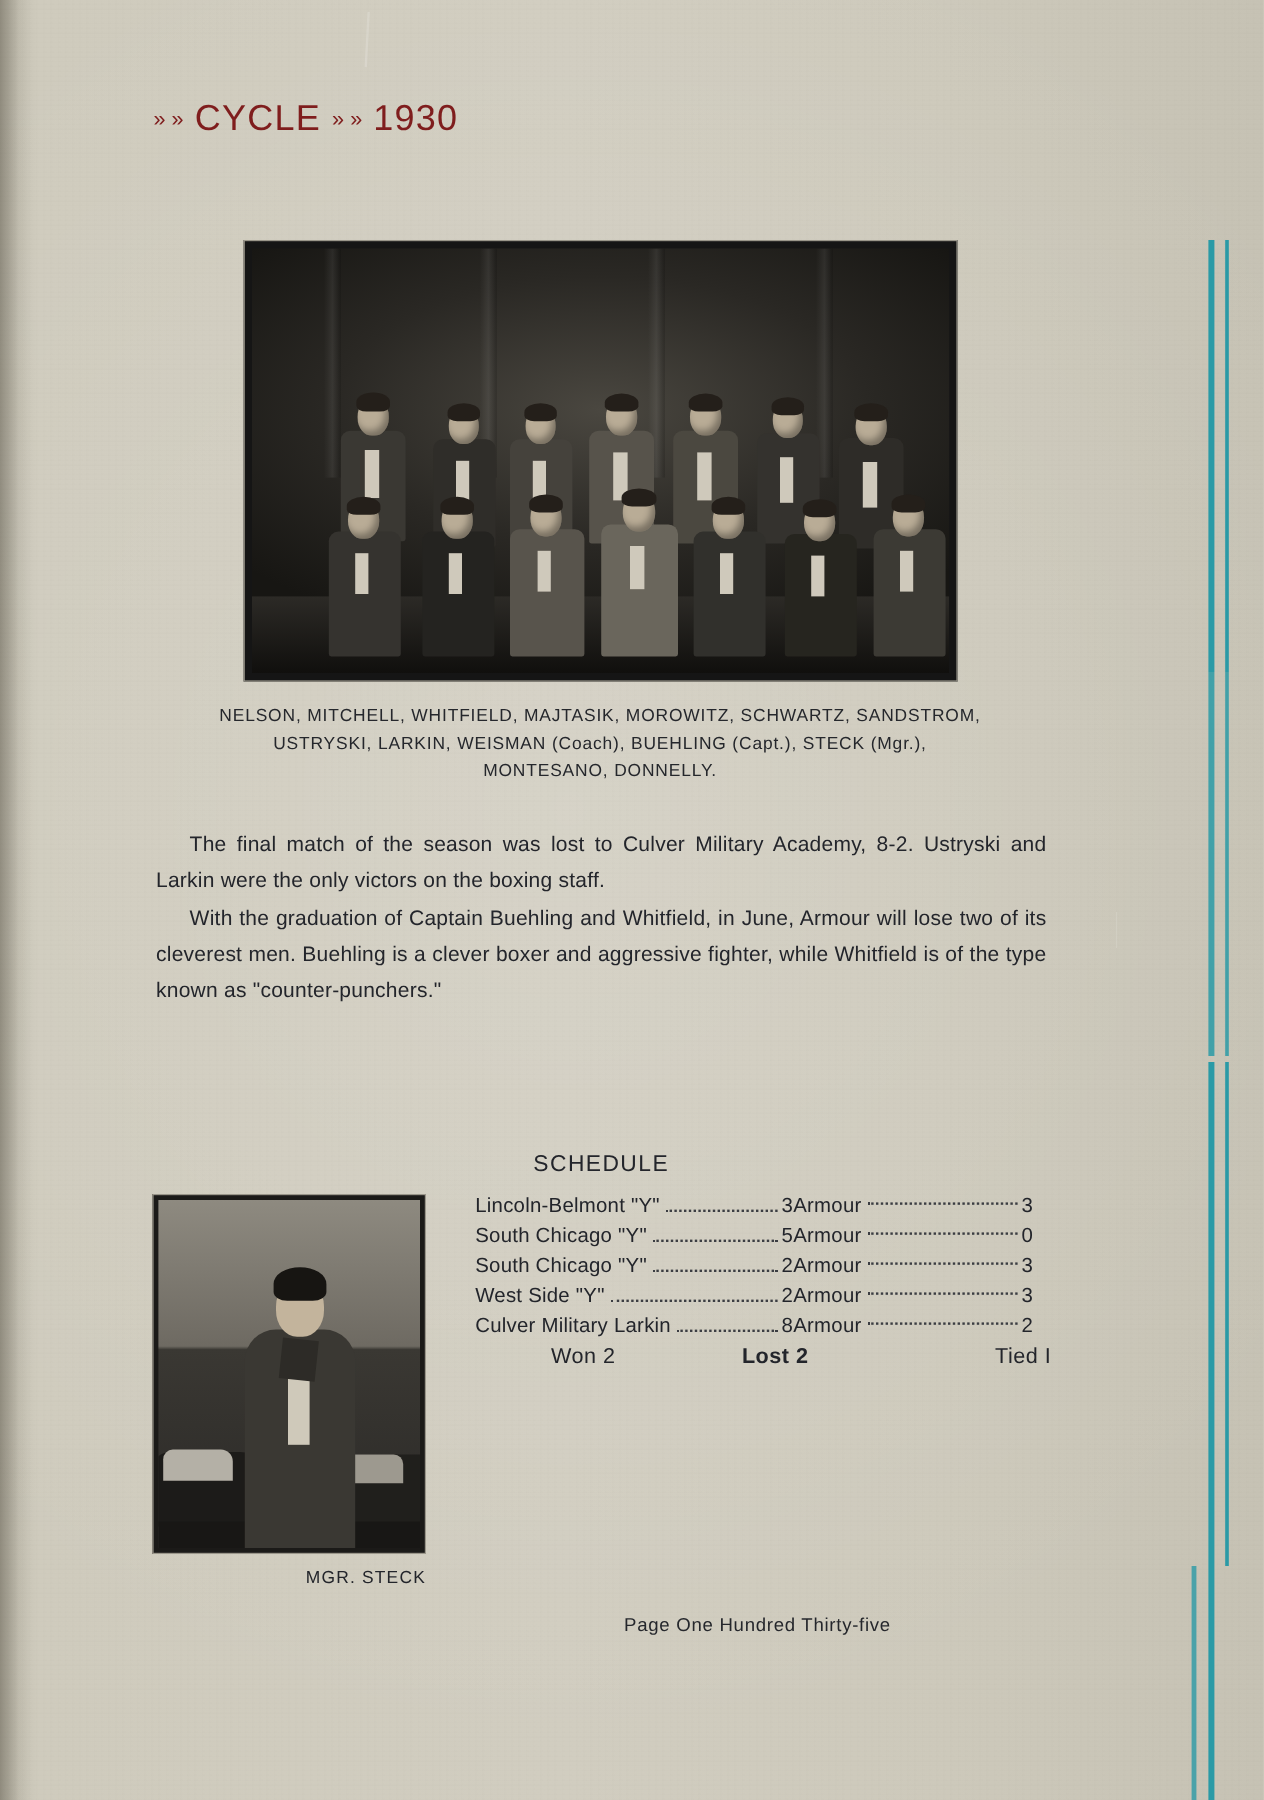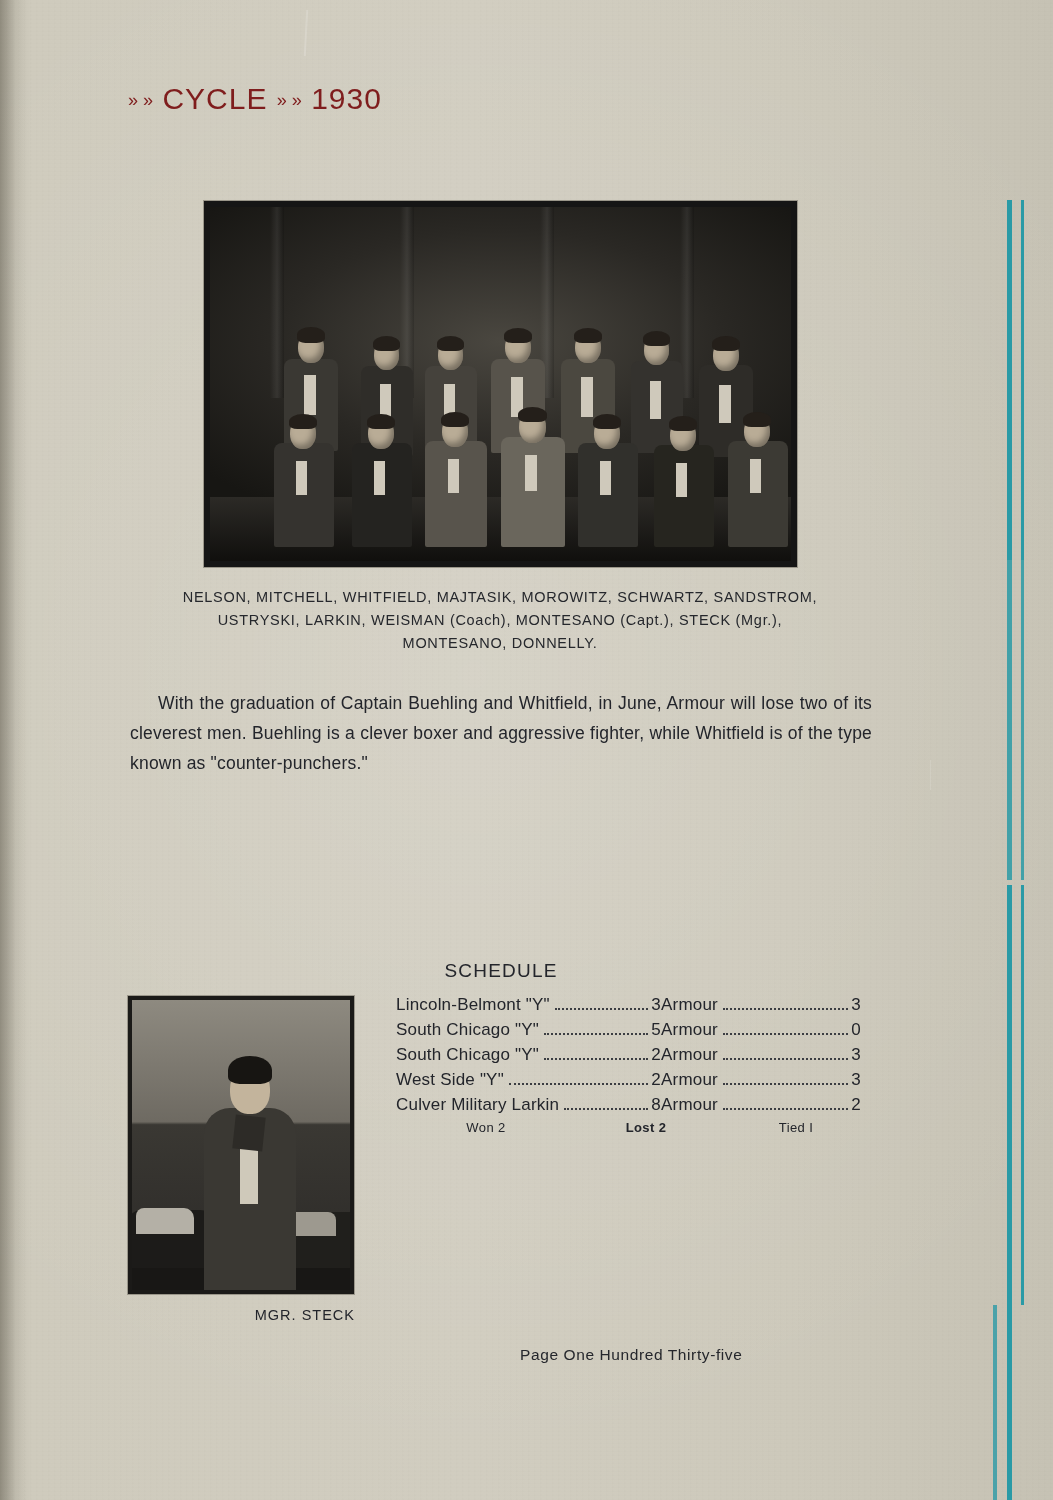--- a/index.html
+++ b/index.html
@@ -179,42 +179,42 @@
   }
   .sched-opp {
     width: 265px;
     display: flex;
     align-items: baseline;
     white-space: nowrap;
   }
   .sched-arm {
     width: 200px;
     display: flex;
-    align-items: flex-end;
+    align-items: center;
     white-space: nowrap;
   }
   .dots {
     flex: 1 1 auto;
     border-bottom: 2px dotted #3b3d42;
     margin: 0 3px 5px 5px;
     min-width: 18px;
   }
   .score { width: auto; }
   .record {
     position: absolute;
     left: 396px;
     top: 1120px;
     width: 480px;
     display: flex;
-    font-size: 13px;
+    font-size: 18px;
     letter-spacing: 0.4px;
   }
   .record div:nth-child(1) { width: 180px; text-align: center; }
   .record div:nth-child(2) { width: 140px; text-align: center; font-weight: bold; }
-  .record div:nth-child(3) { width: 160px; text-align: center; }
+  .record div:nth-child(3) { width: 160px; text-align: right; }
 
   
   .mgr-frame {
     position: absolute;
     left: 127px;
     top: 995px;
     width: 228px;
     height: 300px;
     background: #1b1a18;
     padding: 4px;
@@ -370,25 +370,26 @@
       <div class="torso" style="left:6px; bottom:0; width:60px; height:106px; background:#3c3a34;"></div>
       <div class="shirt" style="left:28px; bottom:54px; width:11px; height:34px;"></div>
       <div class="head" style="left:22px; bottom:100px; width:26px; height:32px;"></div>
       <div class="hair" style="left:21px; bottom:120px; width:28px; height:15px;"></div>
     </div>
   </div>
 </div>
 
 <div class="caption">
   <div>NELSON, MITCHELL, WHITFIELD, MAJTASIK, MOROWITZ, SCHWARTZ, SANDSTROM,</div>
-  <div>USTRYSKI, LARKIN, WEISMAN (Coach), MONTESANO (Capt.), STECK (Mgr.),</div>
+  <div>USTRYSKI, LARKIN, WEISMAN (Coach), BUEHLING (Capt.), STECK (Mgr.),</div>
   <div>MONTESANO, DONNELLY.</div>
 </div>
 
 <div class="body-copy">
+  <p>The final match of the season was lost to Culver Military Academy, 8-2. Ustryski and Larkin were the only victors on the boxing staff.</p>
   <p>With the graduation of Captain Buehling and Whitfield, in June, Armour will lose two of its cleverest men.   Buehling is a clever boxer and aggressive fighter, while Whitfield is of the type known as "counter-punchers."</p>
 </div>
 
 <div class="schedule-title">SCHEDULE</div>
 
 <div class="schedule">
   <div class="sched-row">
     <div class="sched-opp">
       <span>Lincoln-Belmont "Y"</span>
       <span class="dots"></span>

